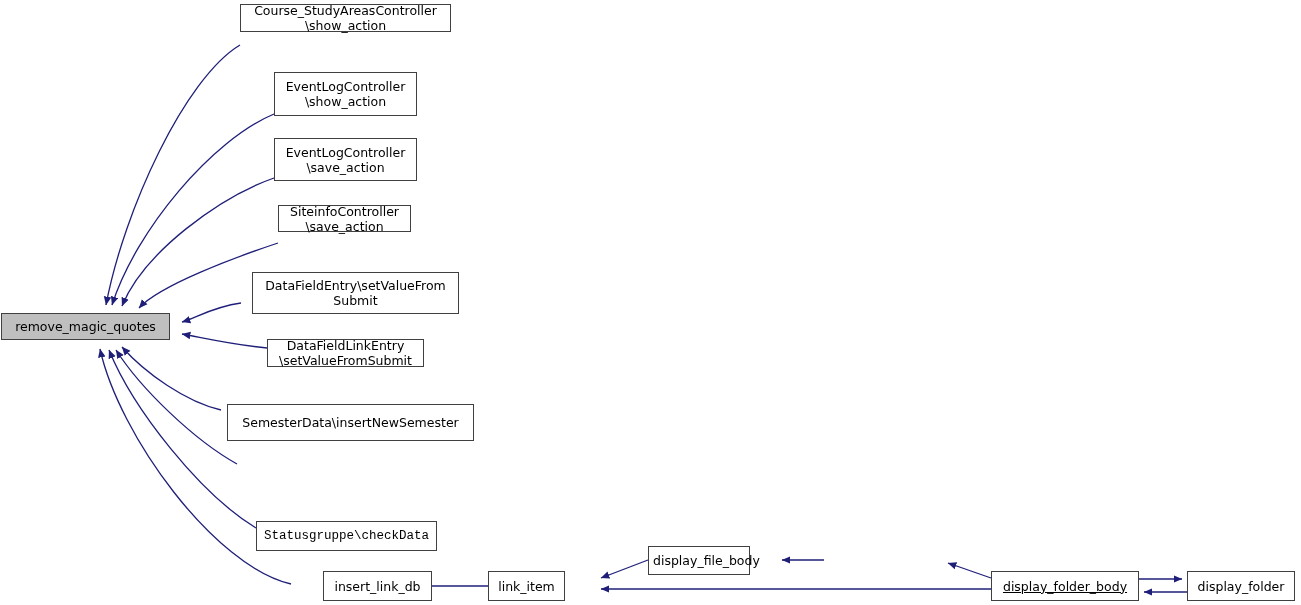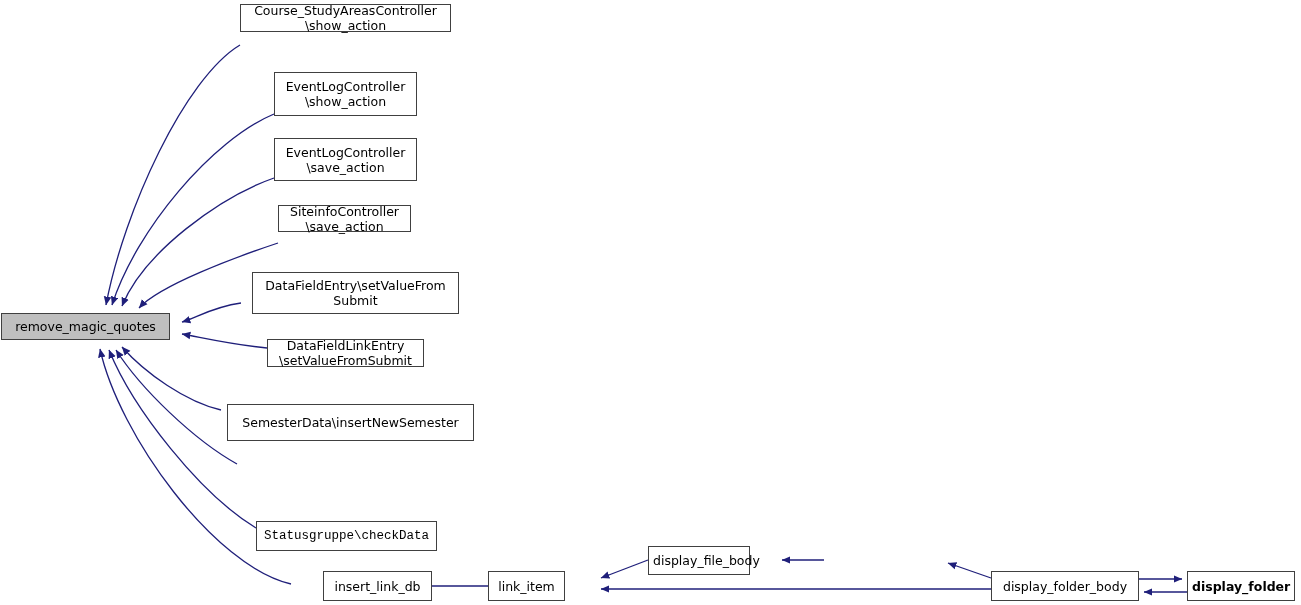--- a/index.html
+++ b/index.html
@@ -136,21 +136,21 @@
 
   <div class="node" style="left:488px; top:571px; width:77px; height:30px;">
     <span class="node-label">link_item</span>
   </div>
 
   <div class="node" style="left:648px; top:546px; width:102px; height:29px;">
     <span class="node-label">display_file_body</span>
   </div>
 
 
-  <div class="node" style="left:991px; top:571px; width:148px; height:30px;">
+  <div class="node" style="left:991px; top:571px; width:148px; height:30px;text-decoration:underline;">
     <span class="node-label">display_folder_body</span>
   </div>
 
-  <div class="node" style="left:1187px; top:571px; width:108px; height:30px;font-weight:bold;">
+  <div class="node" style="left:1187px; top:571px; width:108px; height:30px;">
     <span class="node-label">display_folder</span>
   </div>
 
 </div>
 
 </body></html>

